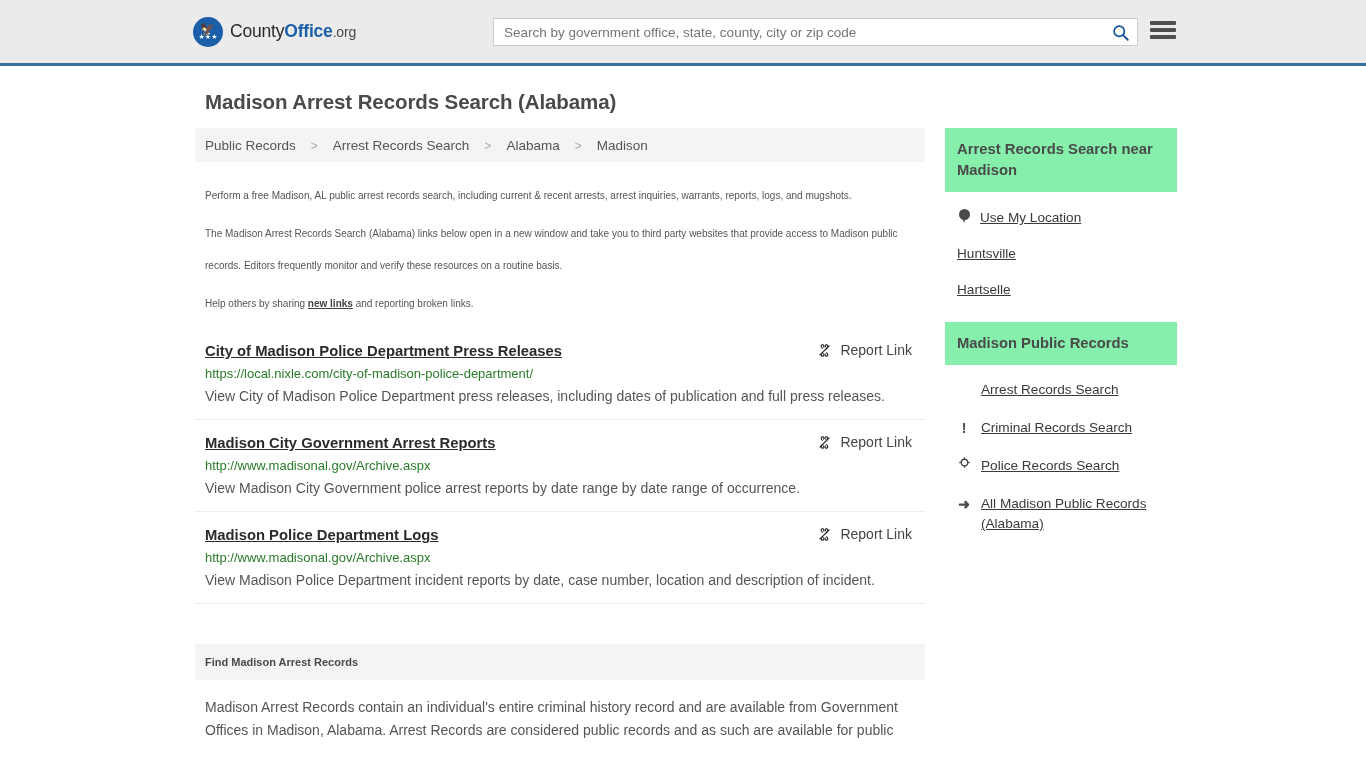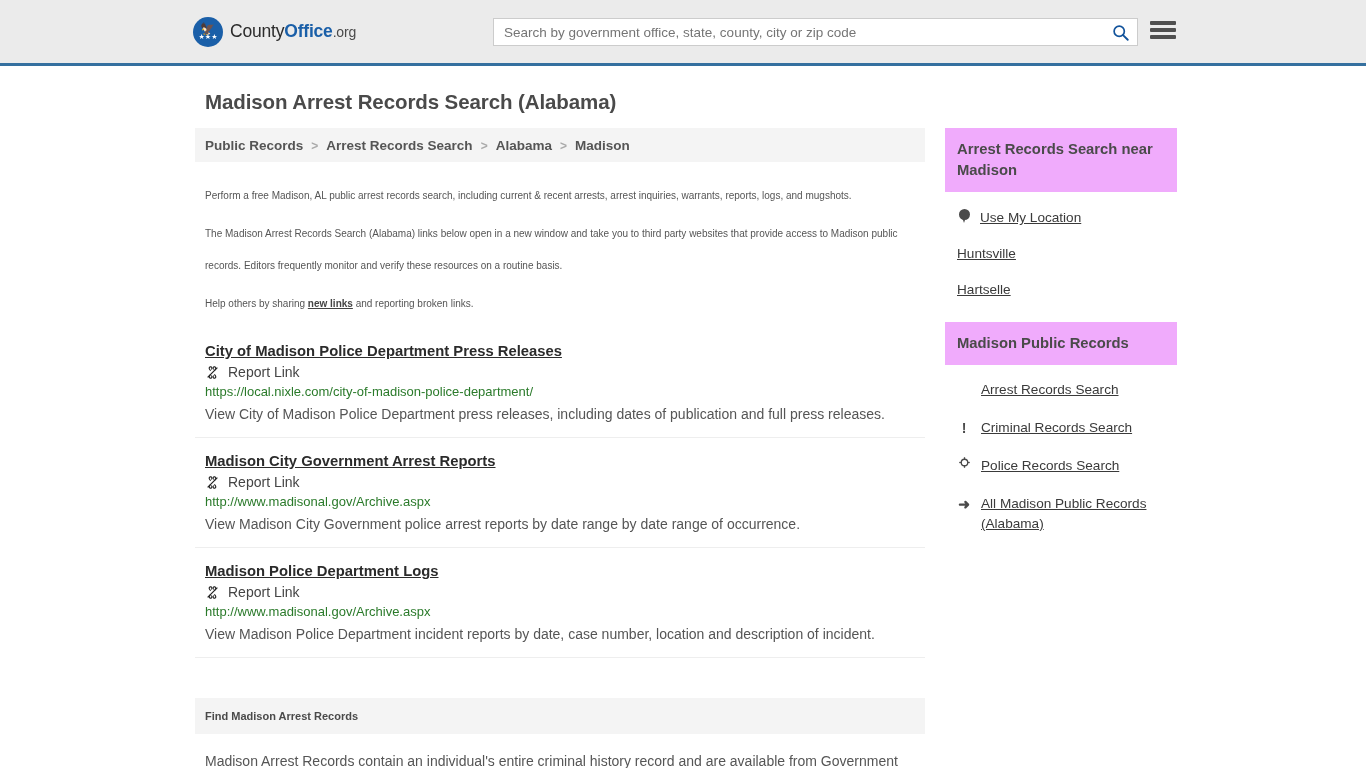--- a/index.html
+++ b/index.html
@@ -121,23 +121,22 @@
 
   
   .breadcrumb {
     background: #f4f4f4;
     padding: 10px 10px 10px 10px;
     font-size: 13.5px;
     color: #666;
     display: flex;
     align-items: center;
     flex-wrap: wrap;
-    gap: 1px;
+    gap: 8px;
     height: 34px;
-    font-weight: bold;
   }
   .breadcrumb a {
     color: #555;
     text-decoration: none;
   }
   .breadcrumb .sep { color: #aaa; margin: 0 7px; font-size: 12px; }
   .breadcrumb .current { color: #555; }
 
   
   .intro p {
@@ -159,21 +158,20 @@
   .result {
     padding: 0 10px 12px 10px;
     border-bottom: 1px solid #eeeeee;
     margin-bottom: 12px;
   }
   .result:last-child { border-bottom: 1px solid #eeeeee; }
   .result-head {
     display: flex;
     align-items: flex-start;
     justify-content: space-between;
-    flex-direction: column;
   }
   .result-title {
     font-size: 14.8px;
     font-weight: bold;
     color: #2b2b2b;
     text-decoration: underline;
     line-height: 22px;
     cursor: pointer;
   }
   .report-link {
@@ -215,21 +213,21 @@
     font-size: 14px;
     line-height: 23px;
     color: #555;
     padding: 16px 10px 0 10px;
     margin: 0;
   }
 
   
   .side-card { margin-bottom: 14px; }
   .side-card-header {
-    background: #f0abfc;
+    background: #86efac;
     padding: 11px 12px;
     font-size: 14.8px;
     font-weight: bold;
     color: #4a4a4a;
     line-height: 21px;
   }
   .side-list { padding-top: 8px; }
   .side-item {
     display: flex;
     align-items: flex-start;

